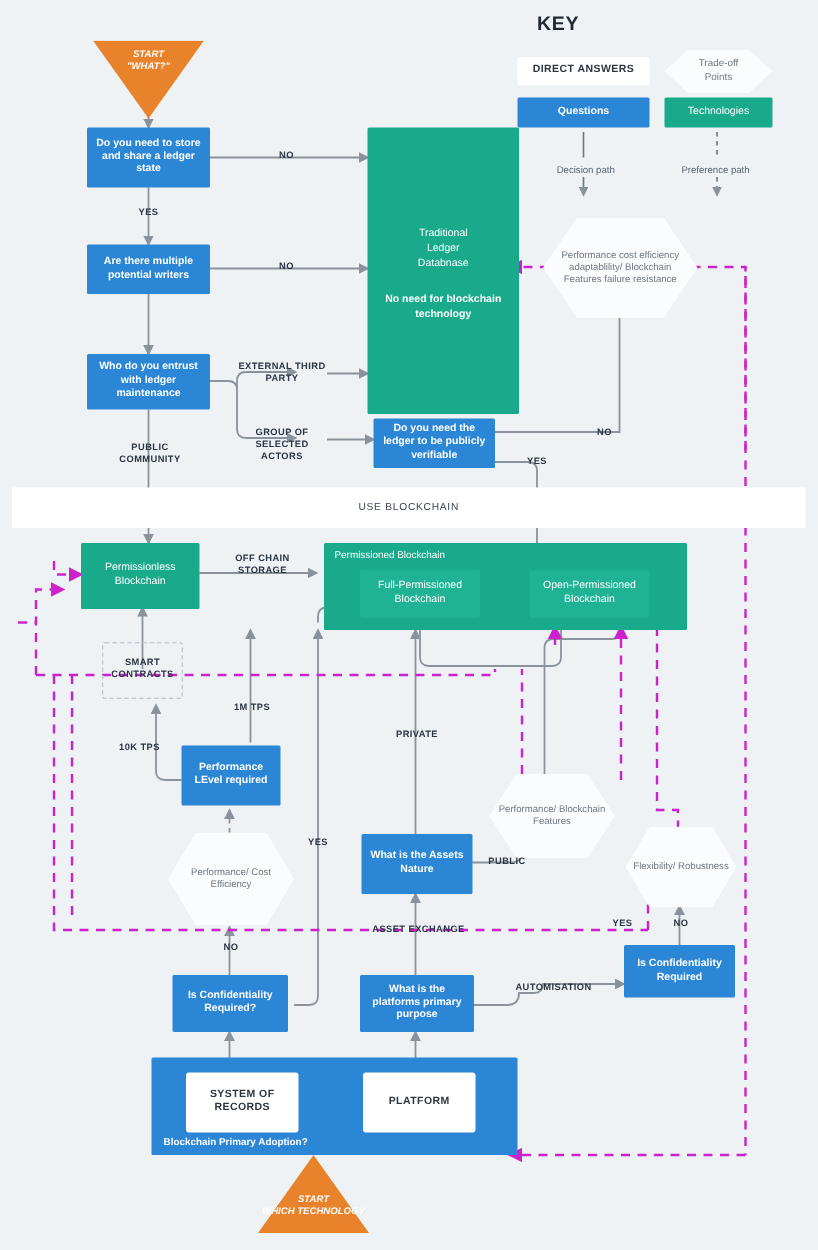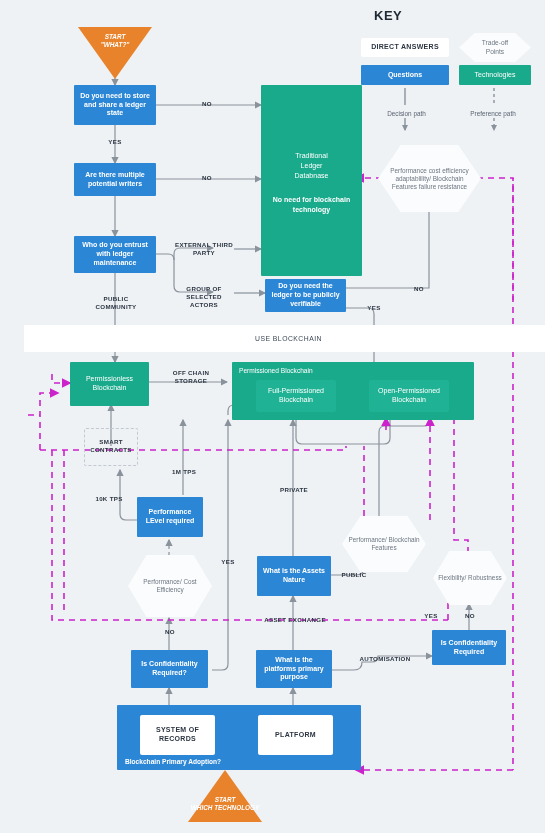--- a/index.html
+++ b/index.html
@@ -3,21 +3,21 @@
 <meta charset="utf-8">
 <style>
   * { box-sizing: border-box; margin: 0; padding: 0; }
   body {
     width: 545px; height: 833px;
     background: #eef2f5;
     font-family: "Liberation Sans", sans-serif;
     position: relative;
     overflow: hidden;
   }
-  #canvas { position: absolute; inset: 0; width: 462px; height: 833px; margin-left: 16px; }
+  #canvas { position: absolute; inset: 0; width: 462px; height: 833px; }
   svg.wires { position: absolute; left: 0; top: 0; width: 545px; height: 833px; pointer-events: none; }
 
   .node { position: absolute; display: flex; align-items: center; justify-content: center;
           text-align: center; line-height: 1.25; }
 
   .q-box { background: #2b86d6; color: #ffffff; font-size: 7px; font-weight: 600;
            border-radius: 1px; padding: 3px; }
   .tech-box { background: #19a98b; color: #ffffff; font-size: 7px; border-radius: 1px; padding: 3px; }
   .tech-sub { background: #1fb294; color: #ffffff; font-size: 7px; border-radius: 2px; }
   .white-box { background: #ffffff; color: #2c3542; font-size: 7.5px; font-weight: bold;

